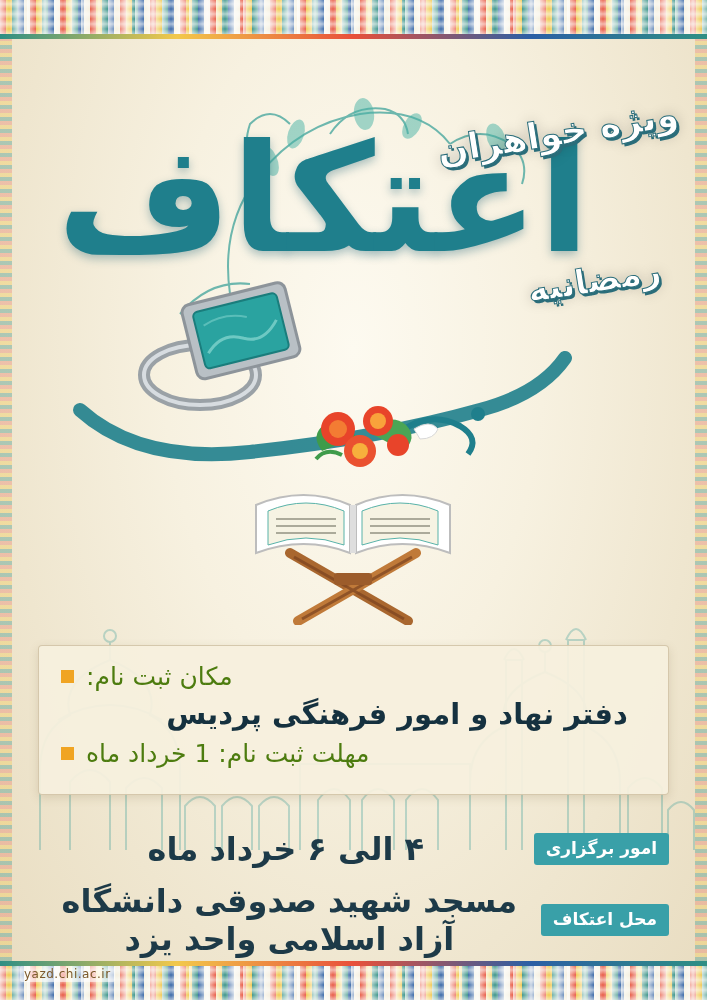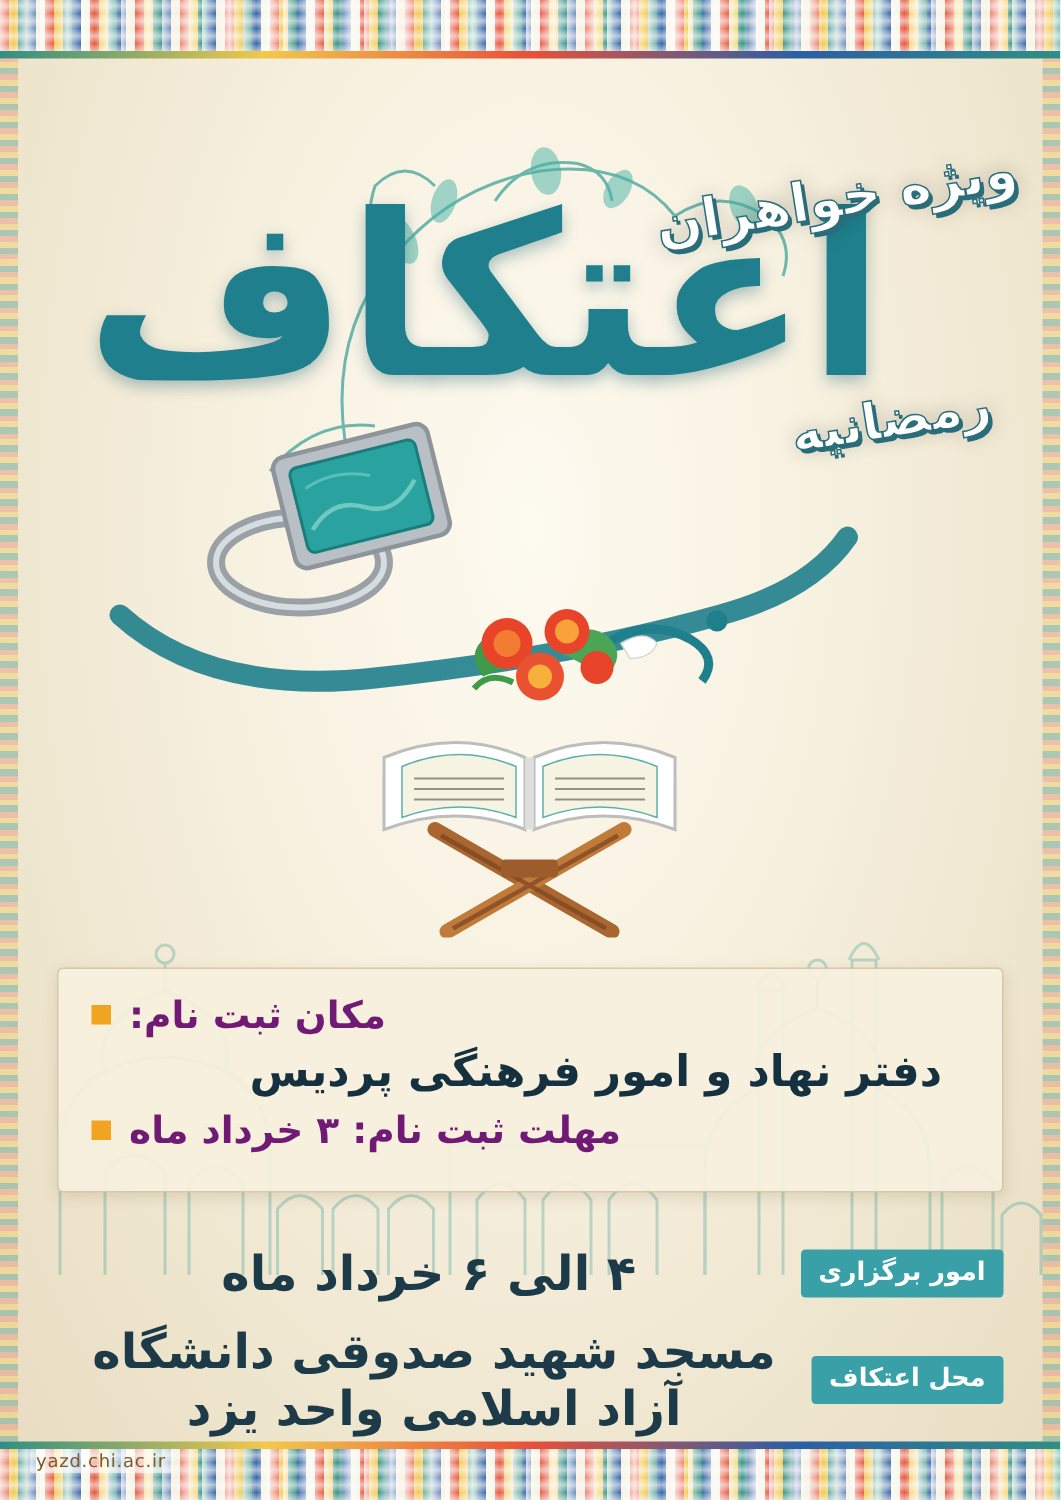--- a/index.html
+++ b/index.html
@@ -175,22 +175,22 @@
     width: 13px;
     height: 13px;
     background: #f0a422;
     display: inline-block;
     flex: 0 0 auto;
     position: relative;
     top: -2px;
   }
   .info-label {
     font-size: 25px;
-    font-weight: bold;
-    color: #701a75;
+    font-weight: normal;
+    color: #4d7c0f;
     direction: rtl;
   }
   .info-value {
     font-size: 29px;
     font-weight: bold;
     color: #15313f;
     direction: rtl;
     text-align: right;
     width: 100%;
     margin: 2px 18px 8px 0;
@@ -376,21 +376,21 @@
   </svg>
 
   <div class="info-card">
     <div class="info-line">
       <span class="bullet"></span>
       <span class="info-label">مکان ثبت نام:</span>
     </div>
     <div class="info-value">دفتر نهاد و امور فرهنگی پردیس</div>
     <div class="info-line">
       <span class="bullet"></span>
-      <span class="info-label">مهلت ثبت نام: ۳ خرداد ماه</span>
+      <span class="info-label">مهلت ثبت نام: 1 خرداد ماه</span>
     </div>
   </div>
 
   <div class="footer-rows">
     <div class="f-row">
       <span class="f-tag">امور برگزاری</span>
       <span class="f-text">۴ الی ۶ خرداد ماه</span>
     </div>
     <div class="f-row">
       <span class="f-tag">محل اعتکاف</span>

